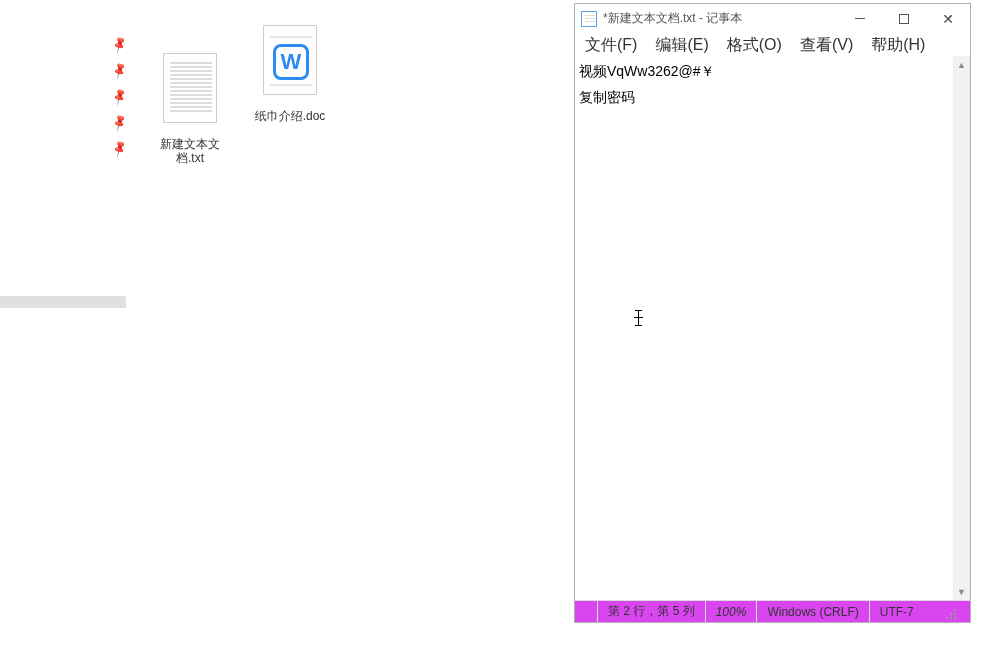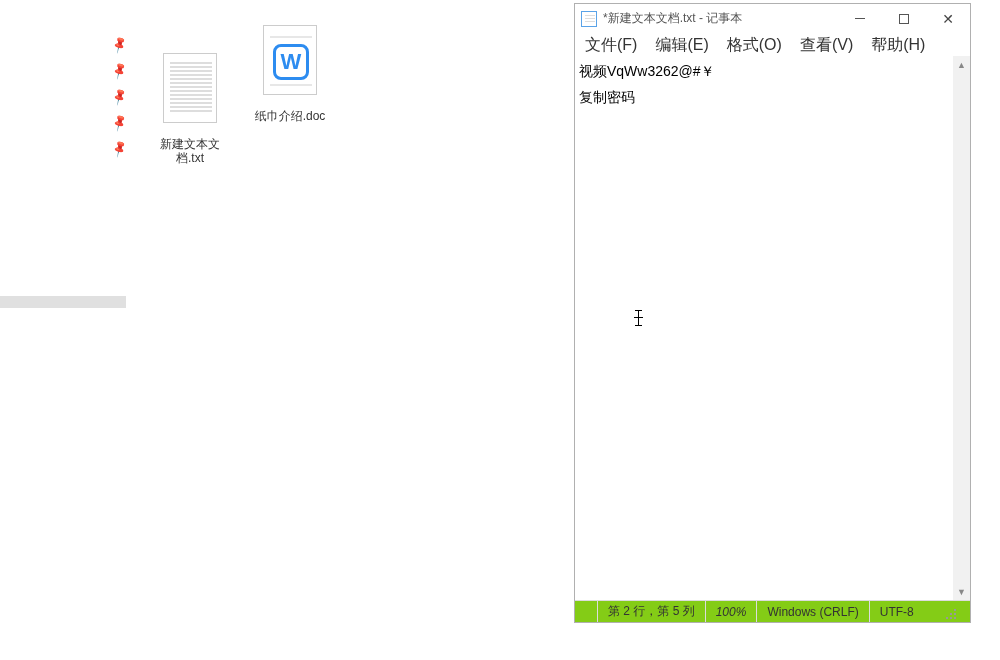--- a/index.html
+++ b/index.html
@@ -209,21 +209,21 @@
     .caret .top { position:absolute; left:1px; top:0; width:7px; height:1px; background:#000;}
     .caret .bot { position:absolute; left:1px; top:15px; width:7px; height:1px; background:#000;}
 
     .statusbar {
       height: 22px;
       border-top: 1px solid #dcdcdc;
       display: flex;
       align-items: center;
       font-size: 12px;
       color: #333;
-      background: #84cc16;
+      background: #d946ef;
     }
     .status-cell {
       padding: 0 10px;
       border-left: 1px solid #dcdcdc;
       height: 100%;
       display:flex; align-items:center;
     }
     .status-cell:first-child { border-left:none; flex:0 0 22px;}
     .status-pos { flex: 0 0 auto; }
     .status-zoom { flex: 0 0 auto; font-style: italic; }
@@ -304,21 +304,21 @@
         <div class="scroll-arrow">▼</div>
       </div>
     </div>
 
     <div class="statusbar">
       <div class="status-cell"></div>
       <div class="status-cell status-pos">第 2 行，第 5 列</div>
       <div class="status-cell status-zoom">100%</div>
       <div class="status-cell status-eol">Windows (CRLF)</div>
       <div class="status-cell status-enc">
-        <span>UTF-8</span>
+        <span>UTF-7</span>
         <div class="resize-grip">
           <span style="right:2px;bottom:2px;"></span>
           <span style="right:6px;bottom:2px;"></span>
           <span style="right:10px;bottom:2px;"></span>
           <span style="right:2px;bottom:6px;"></span>
           <span style="right:6px;bottom:6px;"></span>
           <span style="right:2px;bottom:10px;"></span>
         </div>
       </div>
     </div>

